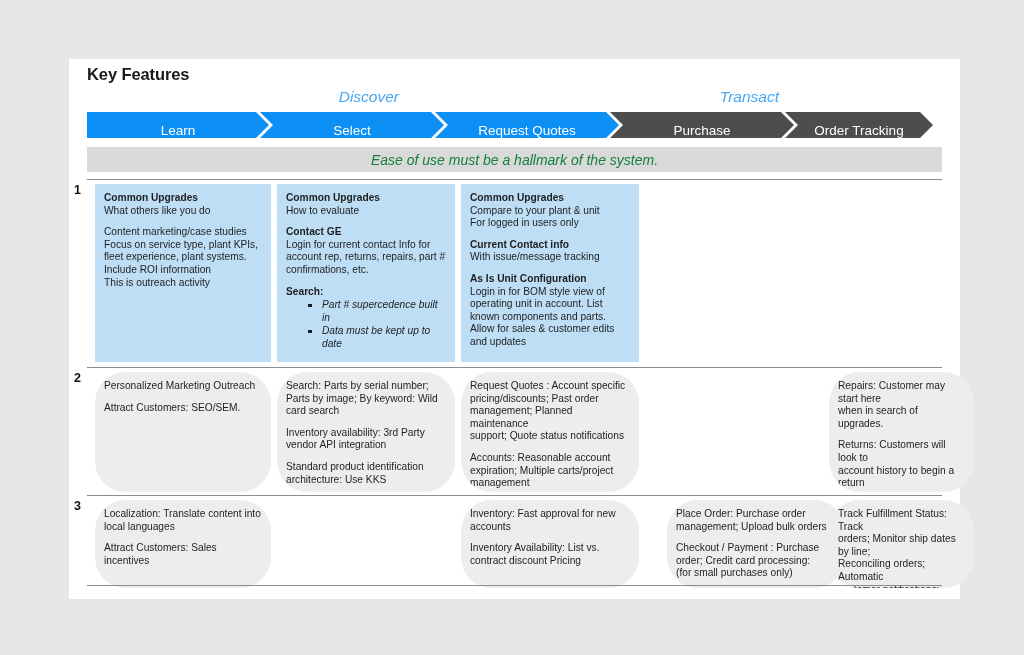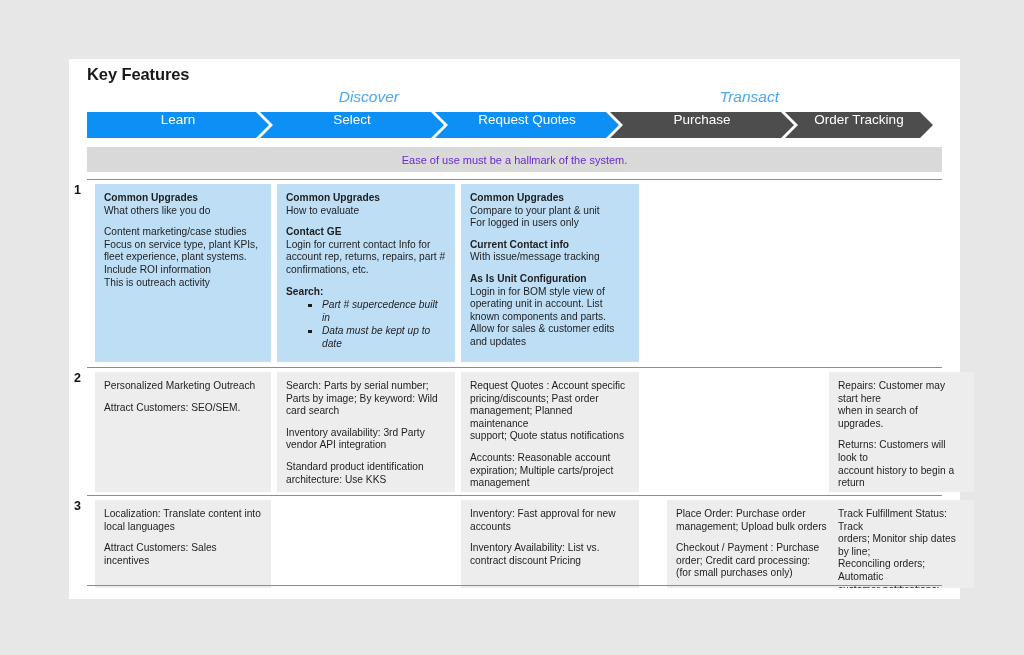--- a/index.html
+++ b/index.html
@@ -28,36 +28,36 @@
     font-size:15.5px;font-style:italic;color:#49a7f2;
     text-align:right;white-space:nowrap;
   }
   #phase-discover{left:110px;width:220px;}
   #phase-transact{left:430px;width:280px;}
 
   
   .ribbon{position:absolute;left:18px;top:53px;width:855px;height:26px;}
   .arrow{
     position:absolute;top:0;height:26px;
-    display:flex;align-items:flex-start;justify-content:center;
+    display:flex;align-items:flex-end;justify-content:center;
     color:#ffffff;font-size:13.5px;
     clip-path:polygon(0 0, calc(100% - 13px) 0, 100% 50%, calc(100% - 13px) 100%, 0 100%, 13px 50%);
   }
   .arrow.first{
     clip-path:polygon(0 0, calc(100% - 13px) 0, 100% 50%, calc(100% - 13px) 100%, 0 100%);
   }
   .arrow .lbl{pointer-events:none;}
 
   
   .banner{
     position:absolute;left:18px;top:88px;width:855px;height:25px;
     background:#d9d9d9;display:flex;align-items:center;justify-content:center;
   }
   .banner .txt{
-    font-size:11px;color:#6d28d9;
+    font-size:14px;font-style:italic;color:#15803d;
   }
 
   
   .grid{position:absolute;left:18px;top:120px;width:873px;}
   .rowwrap{position:relative;}
   .rowdiv{
     position:absolute;left:0;width:855px;height:1px;background:#8c8c8c;
   }
   .rownum{
     position:absolute;left:-13px;
@@ -65,21 +65,21 @@
   }
   .cells{position:absolute;left:8px;top:0;height:100%;}
   .cell{
     position:absolute;top:0;
     box-sizing:border-box;
     padding:8px 9px 10px 9px;
     font-size:10.2px;line-height:12.6px;color:#1e1e1e;
     overflow:hidden;
   }
   .cell.blue{background:#bedef6;}
-  .cell.gray{background:#ededed;}
+  .cell.gray{background:#ededed;border-radius:31px;}
   .cell.empty{}
   .blk{margin:0 0 9px 0;}
   .blk:last-child{margin-bottom:0;}
   .blk b{font-weight:bold;}
   .ln{display:block;}
   ul.bul{margin:1px 0 0 0;padding:0 0 0 22px;list-style:none;font-style:italic;}
   ul.bul li{position:relative;margin:0 0 1px 0;padding-left:14px;}
   ul.bul li:before{
     content:"";position:absolute;left:0;top:4.5px;
     width:3.5px;height:3.5px;background:#1e1e1e;

